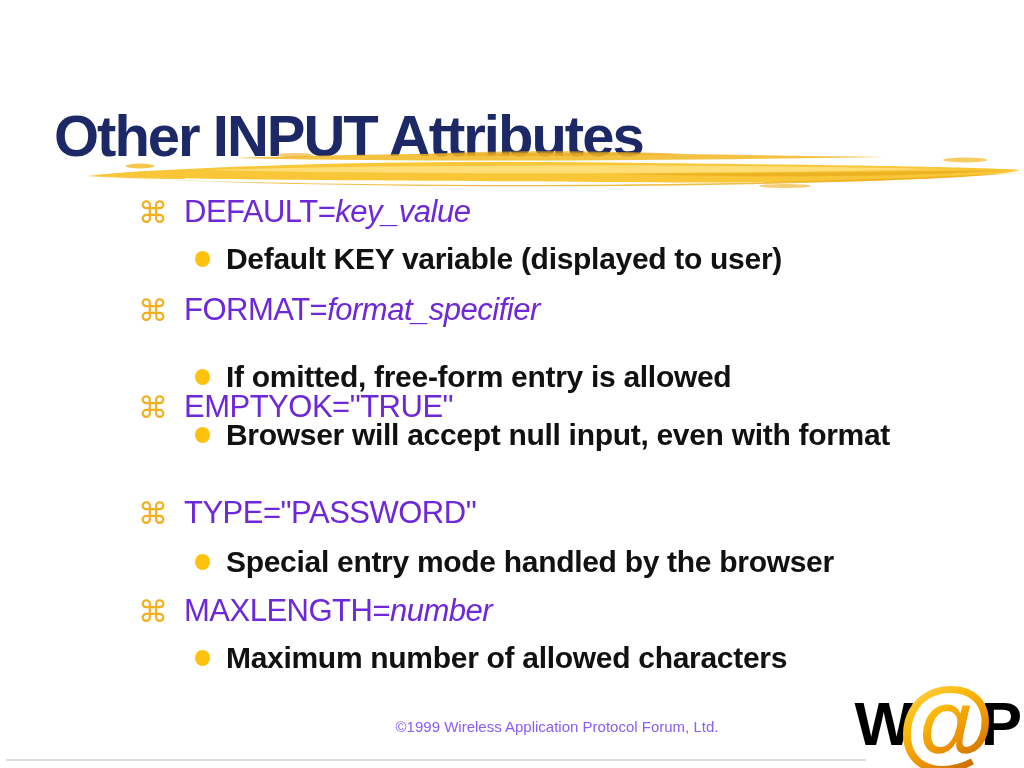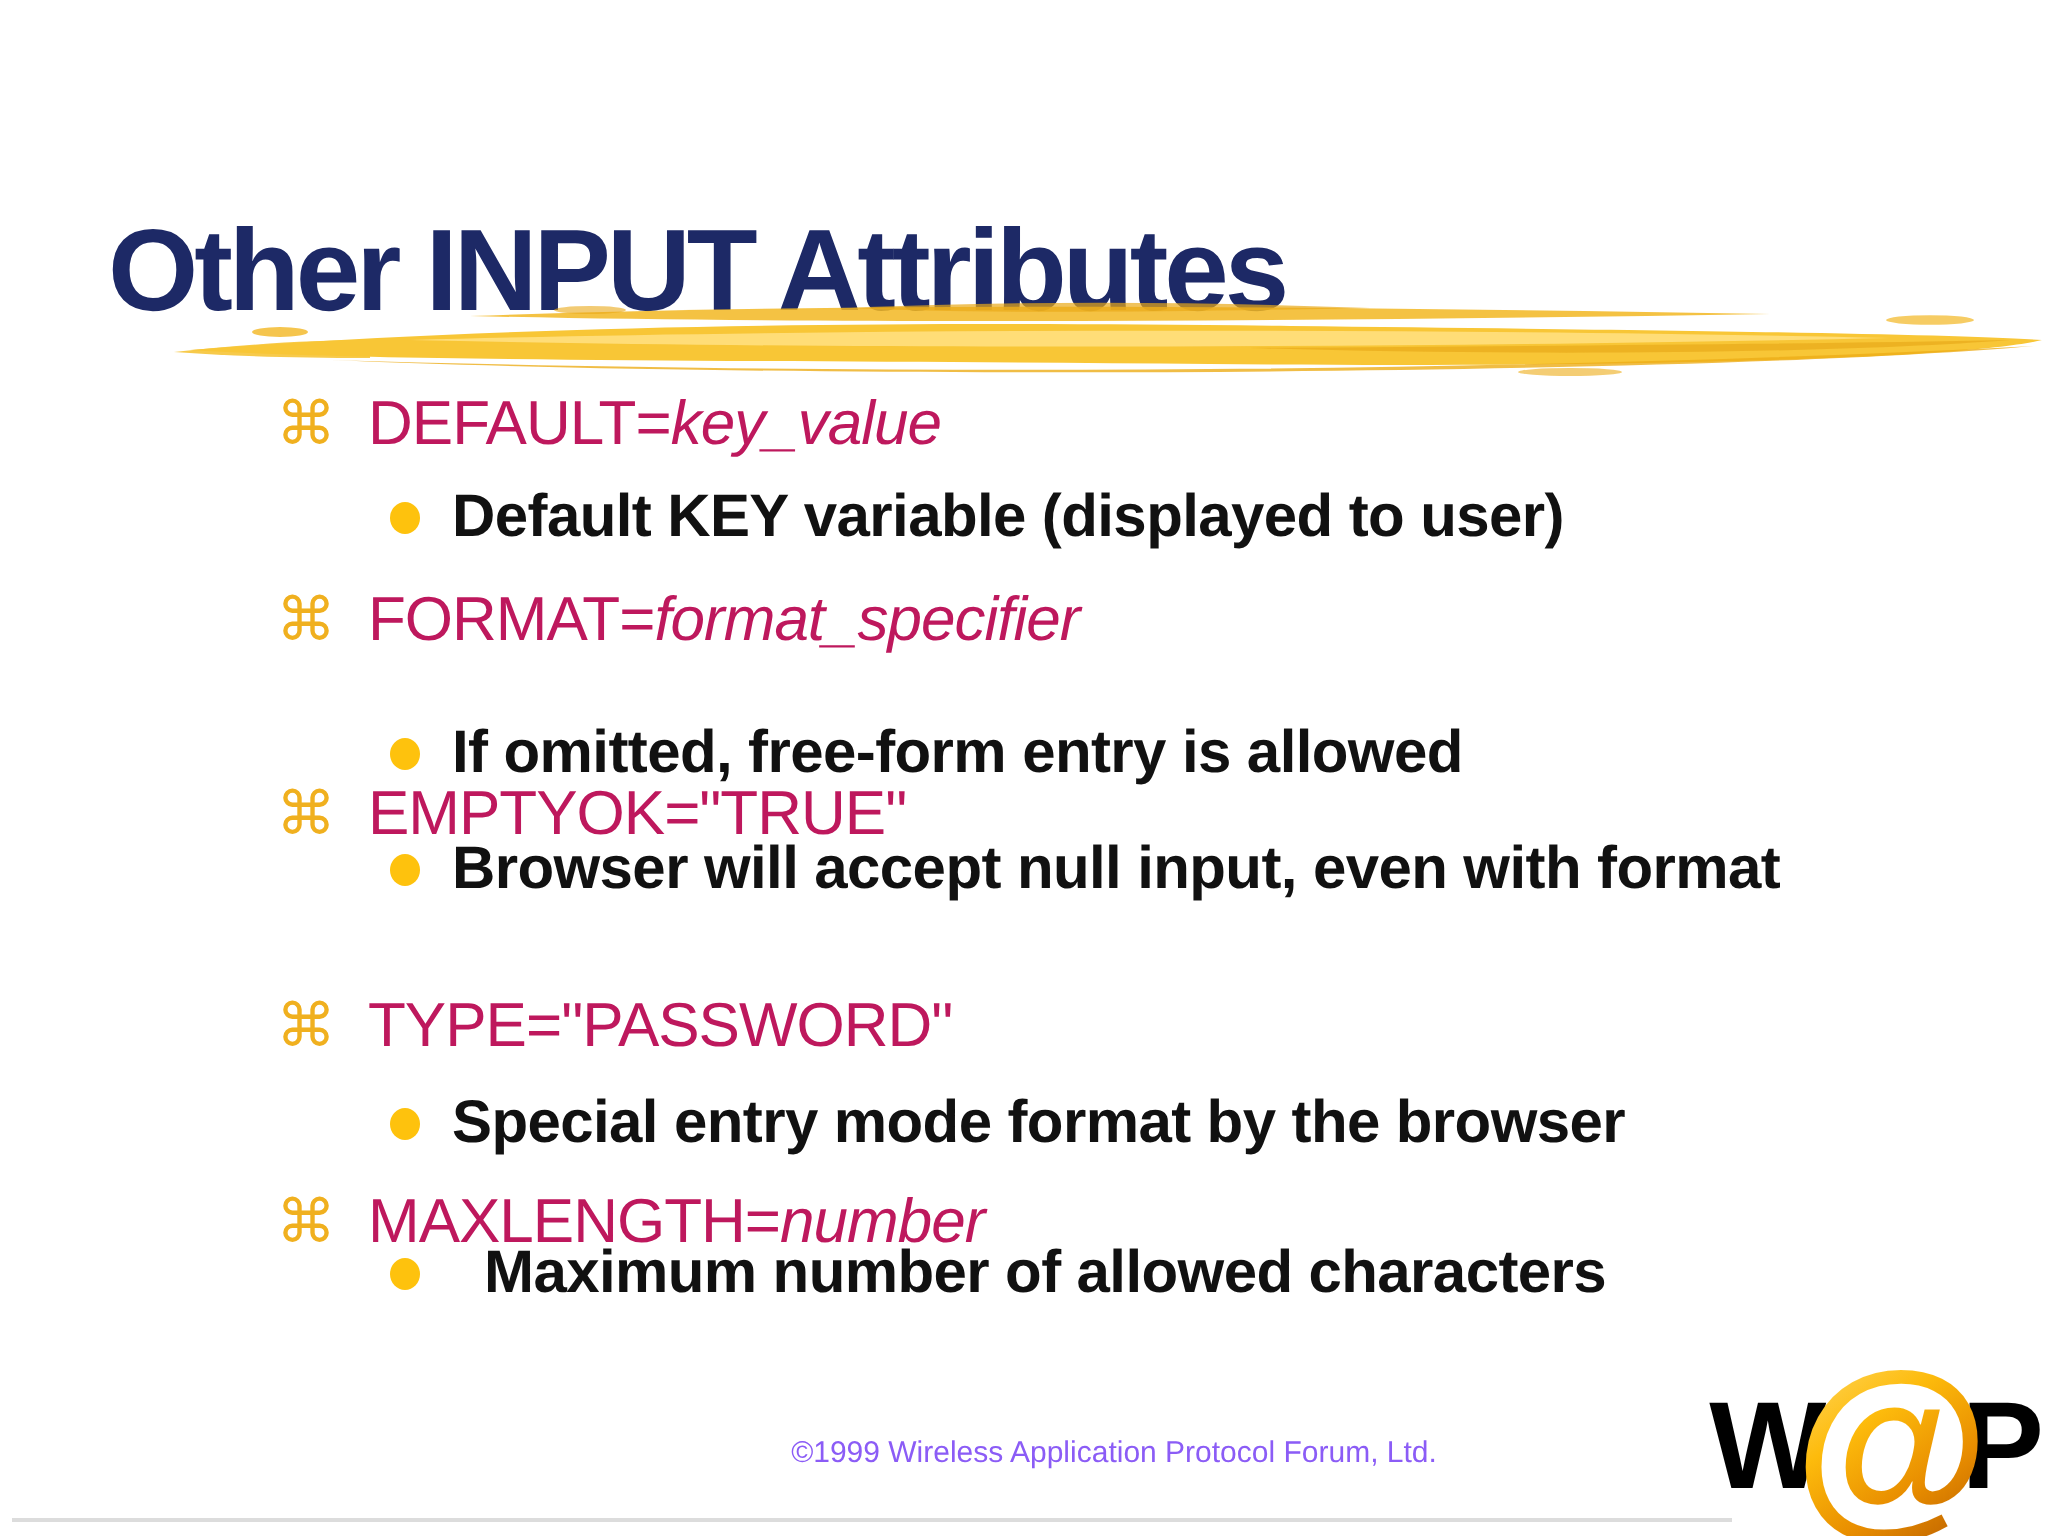--- a/index.html
+++ b/index.html
@@ -24,36 +24,36 @@
   .list{position:absolute;left:138px;top:0;width:880px;}
   .row{position:absolute;display:flex;align-items:center;white-space:nowrap;}
   .lvl1{left:0;}
   .lvl2{left:57px;}
   .clover{
     font-family:"DejaVu Sans", sans-serif;
     font-size:30px;color:#f0b01f;margin-right:16px;line-height:1;
     transform:translateY(1px);
   }
   .l1text{
-    font-size:31px;line-height:40px;color:#be185d;letter-spacing:-0.5px;
+    font-size:31px;line-height:40px;color:#6d28d9;letter-spacing:-0.5px;
   }
   .l1text .val{font-style:italic;}
   .dot{
     width:15px;height:16px;border-radius:50%;
     background:#fec20d;margin-right:16px;flex:0 0 auto;
   }
   .l2text{
     font-size:30px;line-height:34px;font-weight:bold;color:#111111;
     letter-spacing:-0.3px;
   }
   .r-b1{top:192px;} .r-s1{top:242px;}
   .r-b2{top:290px;} .r-s2{top:360px;}
   .r-b3{top:387px;} .r-s3{top:418px;text-align:center;}
   .r-b4{top:493px;} .r-s4{top:545px;}
-  .r-b5{top:591px;} .r-s5{top:620px;gap:16px;}
+  .r-b5{top:591px;} .r-s5{top:641px;}
 
   
   .footer{
     position:absolute;left:90px;width:934px;top:718px;
     text-align:center;font-size:15px;color:#8b5cf6;
   }
   .baseline-rule{
     position:absolute;left:6px;top:759px;width:860px;height:2px;
     background:#dcdcdc;
   }
@@ -124,21 +124,21 @@
       <span class="dot"></span>
       <span class="l2text">Browser will accept null input, even with format</span>
     </div>
 
     <div class="row lvl1 r-b4">
       <span class="clover">⌘</span>
       <span class="l1text"><span>TYPE="PASSWORD"</span><span class="val"></span></span>
     </div>
     <div class="row lvl2 r-s4">
       <span class="dot"></span>
-      <span class="l2text">Special entry mode format by the browser</span>
+      <span class="l2text">Special entry mode handled by the browser</span>
     </div>
 
     <div class="row lvl1 r-b5">
       <span class="clover">⌘</span>
       <span class="l1text"><span>MAXLENGTH=</span><span class="val">number</span></span>
     </div>
     <div class="row lvl2 r-s5">
       <span class="dot"></span>
       <span class="l2text">Maximum number of allowed characters</span>
     </div>

